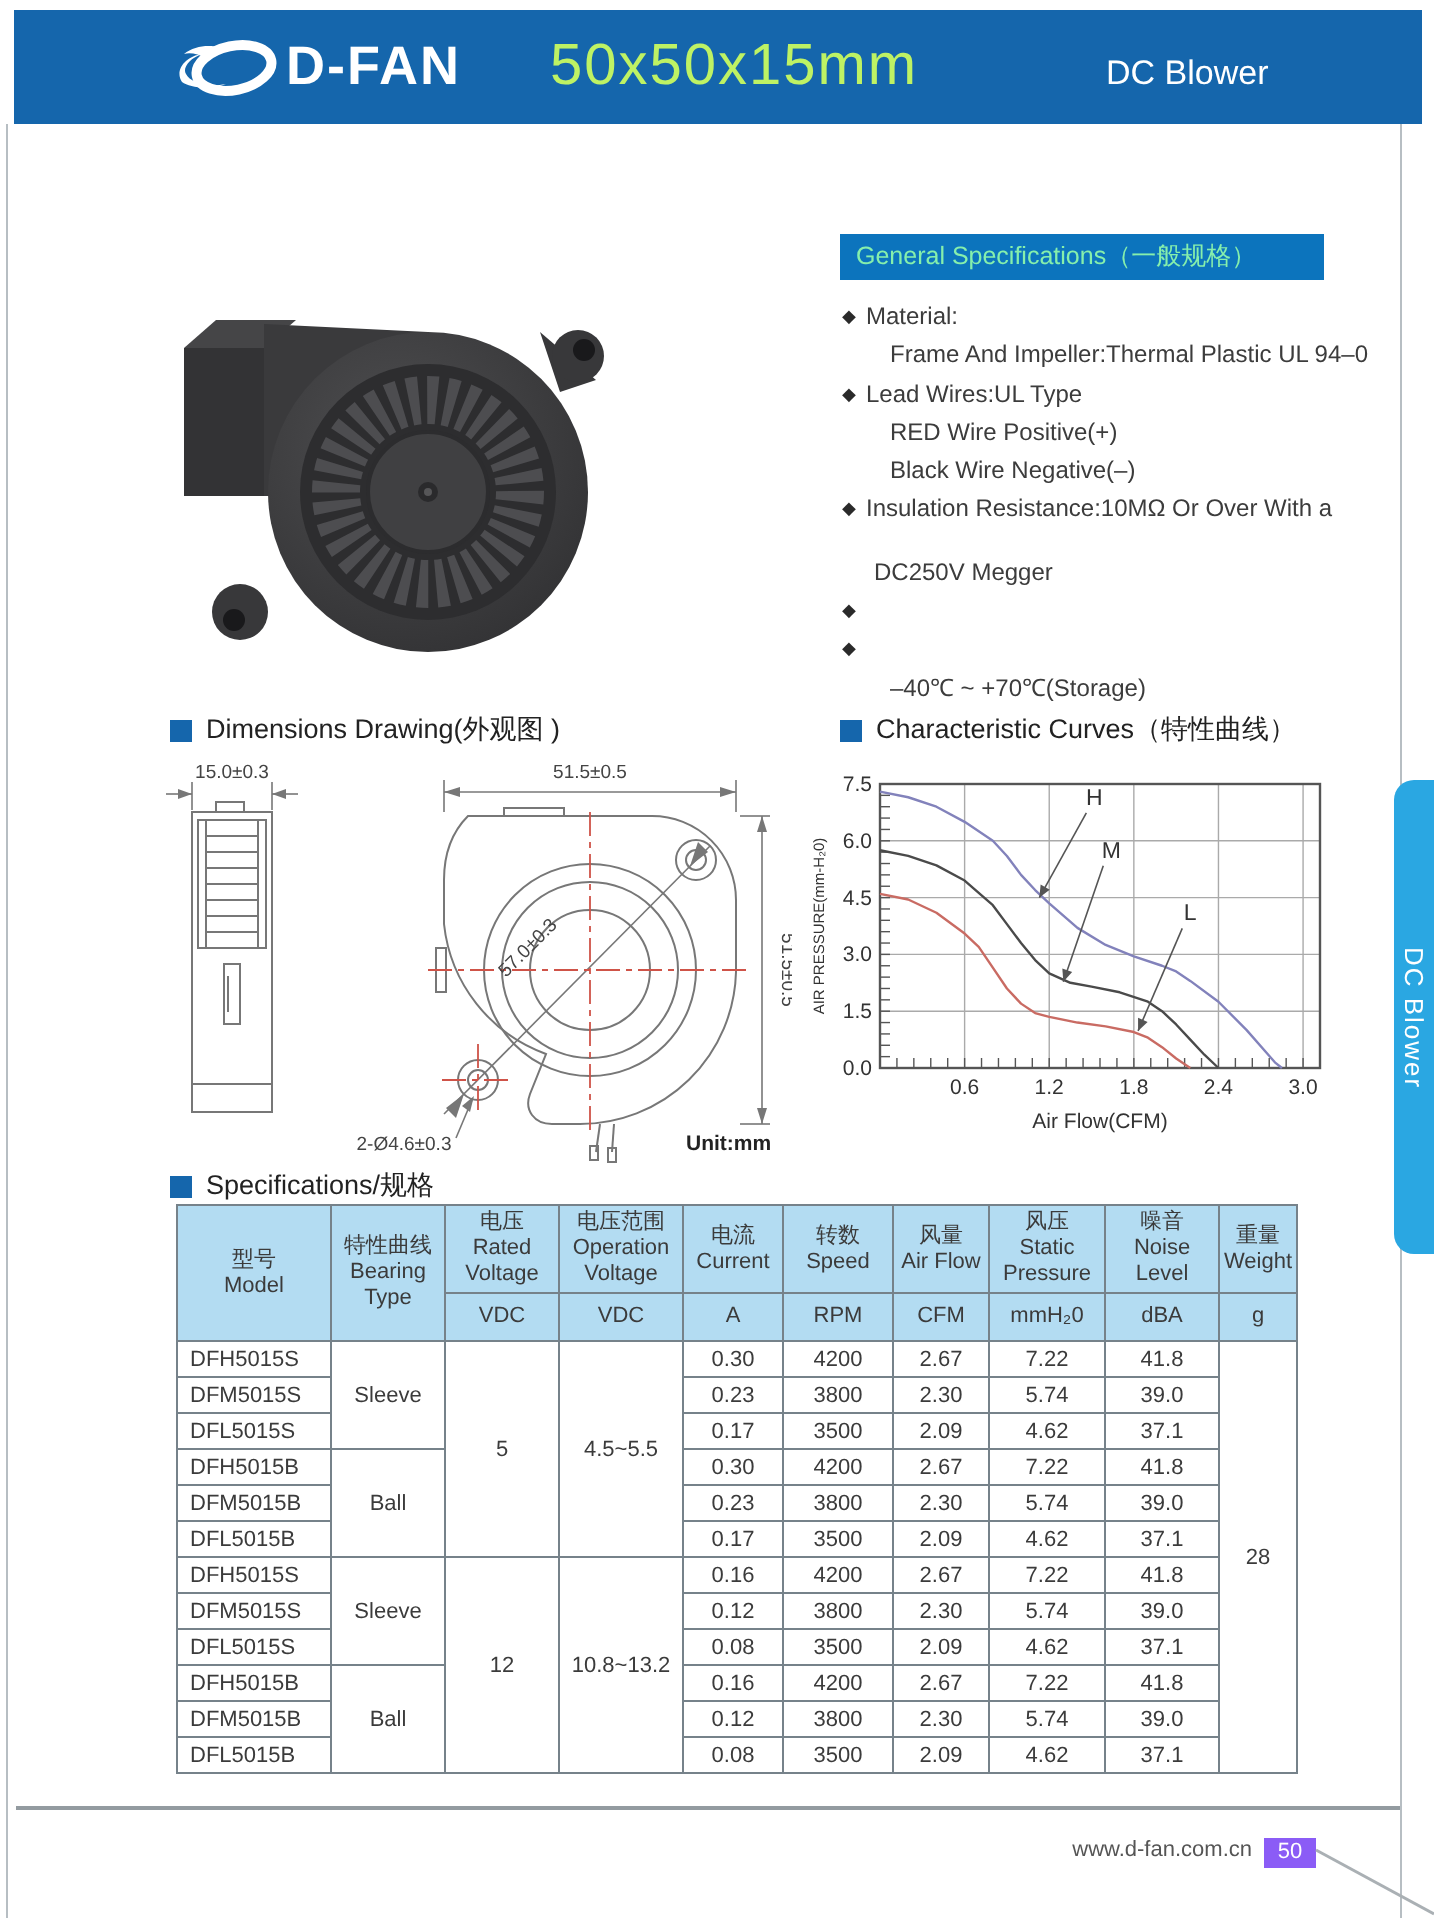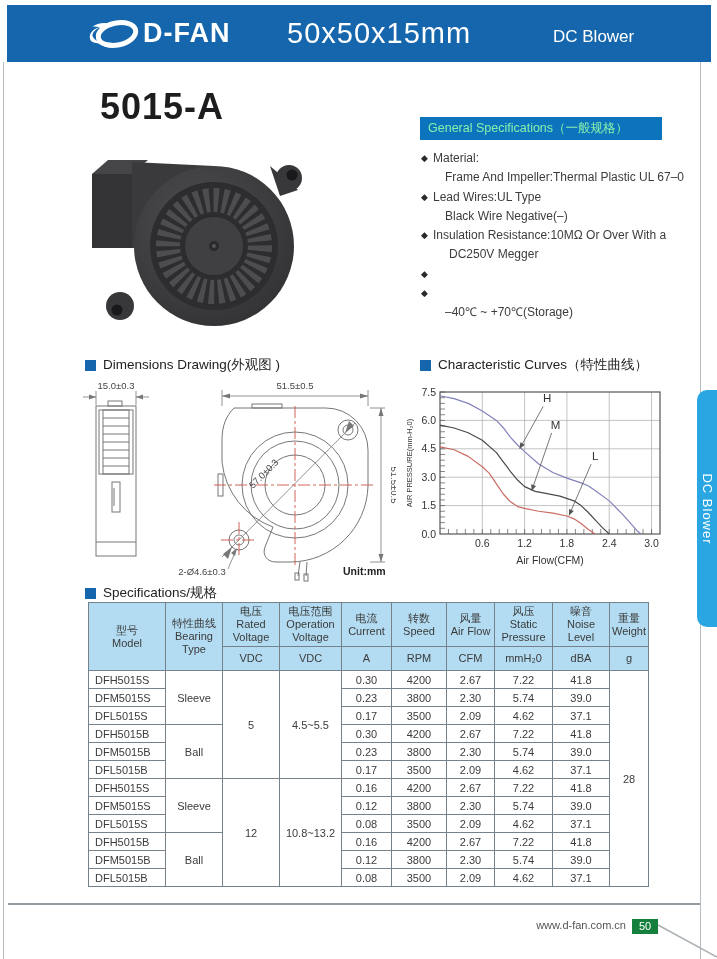--- a/index.html
+++ b/index.html
@@ -4,41 +4,41 @@
 <style>
   * { margin:0; padding:0; box-sizing:border-box; }
   body { background:#e8e8e8; font-family:"Liberation Sans", sans-serif; }
   #page { position:relative; width:717px; height:959px; background:#ffffff; overflow:hidden; }
 
   
   .header-bar { position:absolute; left:7px; top:5px; width:704px; height:57px;
     background:#1566ac; display:flex; align-items:center; }
   .brand-wrap { display:flex; align-items:center; margin-left:82px; }
   .brand-text { color:#fff; font-size:27px; font-weight:bold; letter-spacing:1px; margin-left:2px; }
-  .size-label { color:#ffffff; font-size:29px; font-weight:400; letter-spacing:1px; position:absolute; left:280px; top:12px; }
+  .size-label { color:#bef264; font-size:29px; font-weight:400; letter-spacing:1px; position:absolute; left:268px; top:12px; }
   .category-label { color:#fff; font-size:17px; position:absolute; left:546px; top:22px; }
 
   
   .edge-left  { position:absolute; left:3px;  top:62px; width:1px; height:897px; background:#b7bec3; }
   .edge-right { position:absolute; left:700px; top:62px; width:1px; height:897px; background:#b7bec3; }
 
   
   .model-title { position:absolute; left:100px; top:86px; font-size:36px; font-weight:600;
     color:#1d1d1f; letter-spacing:1px; }
   .product-photo { position:absolute; left:84px; top:148px; }
 
   
   .genspec-title { position:absolute; left:420px; top:117px; width:242px; height:23px;
     background:#0c74bd; color:#86efac; font-size:12.5px; line-height:23px; padding-left:8px; }
   .genspec-list { position:absolute; left:421px; top:149px; width:280px; font-size:12px;
     color:#3c3c3c; line-height:19.3px; }
   .genspec-line { display:flex; }
   .genspec-bullet { width:12px; flex:0 0 12px; font-size:9px; color:#2a2a2a; }
   .ind-1 { padding-left:12px; }
-  .ind-2 { padding-left:16px; }
+  .ind-2 { padding-left:16px;flex-direction:column; }
 
   
   .section-head { position:absolute; display:flex; align-items:center; font-size:13.5px; color:#222;text-align:center; }
   .blue-square { width:11px; height:11px; background:#1566ac; margin-right:7px; flex:0 0 11px; }
 
   
   .side-tab { position:absolute; left:697px; top:390px; width:20px; height:237px;
     background:#2aa7e2; border-radius:10px 0 0 10px; }
   .side-tab span { position:absolute; left:50%; top:50%; transform:translate(-50%,-50%) rotate(90deg);
     color:#fff; font-size:13px; white-space:nowrap; letter-spacing:1px; }
@@ -51,21 +51,21 @@
   .spec-table-wrap { position:absolute; left:88px; top:602px; }
   table.spec { border-collapse:collapse; table-layout:fixed; width:560px; font-size:11px; color:#3b3b3b; }
   table.spec th, table.spec td { border:1px solid #76828a; text-align:center; vertical-align:middle; }
   table.spec th { background:#b3dcf2; font-weight:normal; line-height:13px; padding:2px 1px; }
   table.spec td { height:18px; padding:0 2px; }
   table.spec td.model-cell { text-align:left; padding-left:6px; }
 
   
   .footer-rule { position:absolute; left:8px; top:903px; width:692px; height:2px; background:#939b a0; background:#939ba0; }
   .footer-site { position:absolute; left:0; top:919px; width:626px; text-align:right; font-size:11px; color:#555; }
-  .page-num { position:absolute; left:632px; top:919px; width:26px; height:15px; background:#15803d;
+  .page-num { position:absolute; left:632px; top:919px; width:26px; height:15px; background:#8b5cf6;
     color:#fff; font-size:11px; text-align:center; line-height:15px; }
   .footer-diag { position:absolute; right:0; bottom:0; }
 </style>
 </head>
 <body>
 
 <div id="page">
 
   <div class="header-bar">
     <div class="brand-wrap">
@@ -76,21 +76,20 @@
       </svg>
       <span class="brand-text">D-FAN</span>
     </div>
     <span class="size-label">50x50x15mm</span>
     <span class="category-label">DC Blower</span>
   </div>
 
   <div class="edge-left"></div>
   <div class="edge-right"></div>
 
-  <div class="model-title">5015-A</div>
 
   <svg class="product-photo" width="235" height="185" viewBox="0 0 235 185">
     <defs>
       <radialGradient id="bodyGrad" cx="40%" cy="35%" r="75%">
         <stop offset="0%" stop-color="#4e4e50"></stop>
         <stop offset="100%" stop-color="#313133"></stop>
       </radialGradient>
     </defs>
     <polygon points="8,26 24,12 64,12 48,26" fill="#454547"></polygon>
     <rect x="8" y="26" width="40" height="74" fill="#333335"></rect>
@@ -109,25 +108,29 @@
   </svg>
 
   <div class="genspec-title">General Specifications（一般规格）</div>
   <div class="genspec-list" id="genspec-list">
       <div class="genspec-line">
         <span class="genspec-bullet">◆</span>
         <span>Material:</span>
       </div>
       <div class="genspec-line ind-1">
         <span class="genspec-bullet"></span>
-        <span>Frame And Impeller:Thermal Plastic UL 67–0</span>
+        <span>Frame And Impeller:Thermal Plastic UL 94–0</span>
       </div>
       <div class="genspec-line">
         <span class="genspec-bullet">◆</span>
         <span>Lead Wires:UL Type</span>
+      </div>
+      <div class="genspec-line ind-1">
+        <span class="genspec-bullet"></span>
+        <span>RED Wire Positive(+)</span>
       </div>
       <div class="genspec-line ind-1">
         <span class="genspec-bullet"></span>
         <span>Black Wire Negative(–)</span>
       </div>
       <div class="genspec-line">
         <span class="genspec-bullet">◆</span>
         <span>Insulation Resistance:10MΩ Or Over With a</span>
       </div>
       <div class="genspec-line ind-2">

